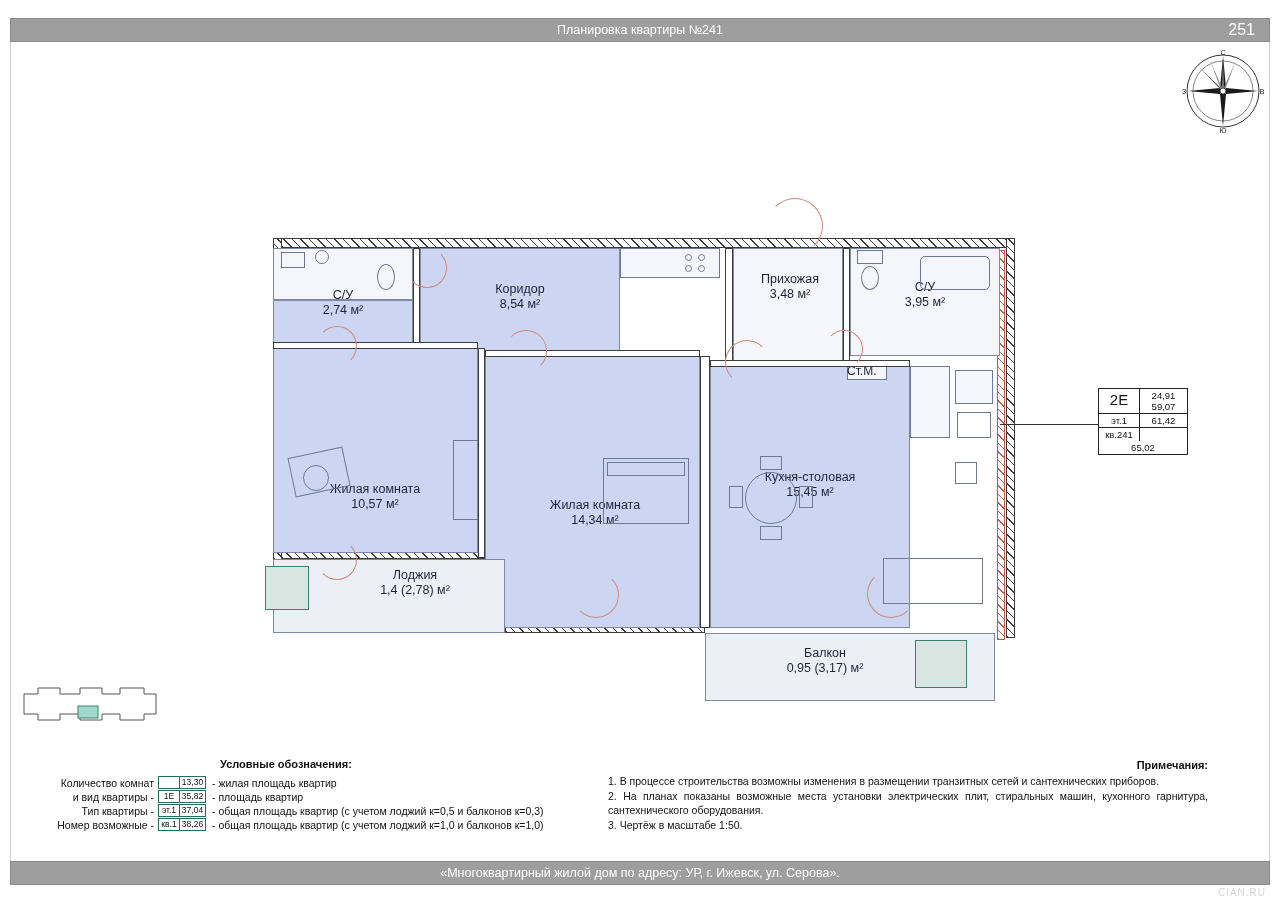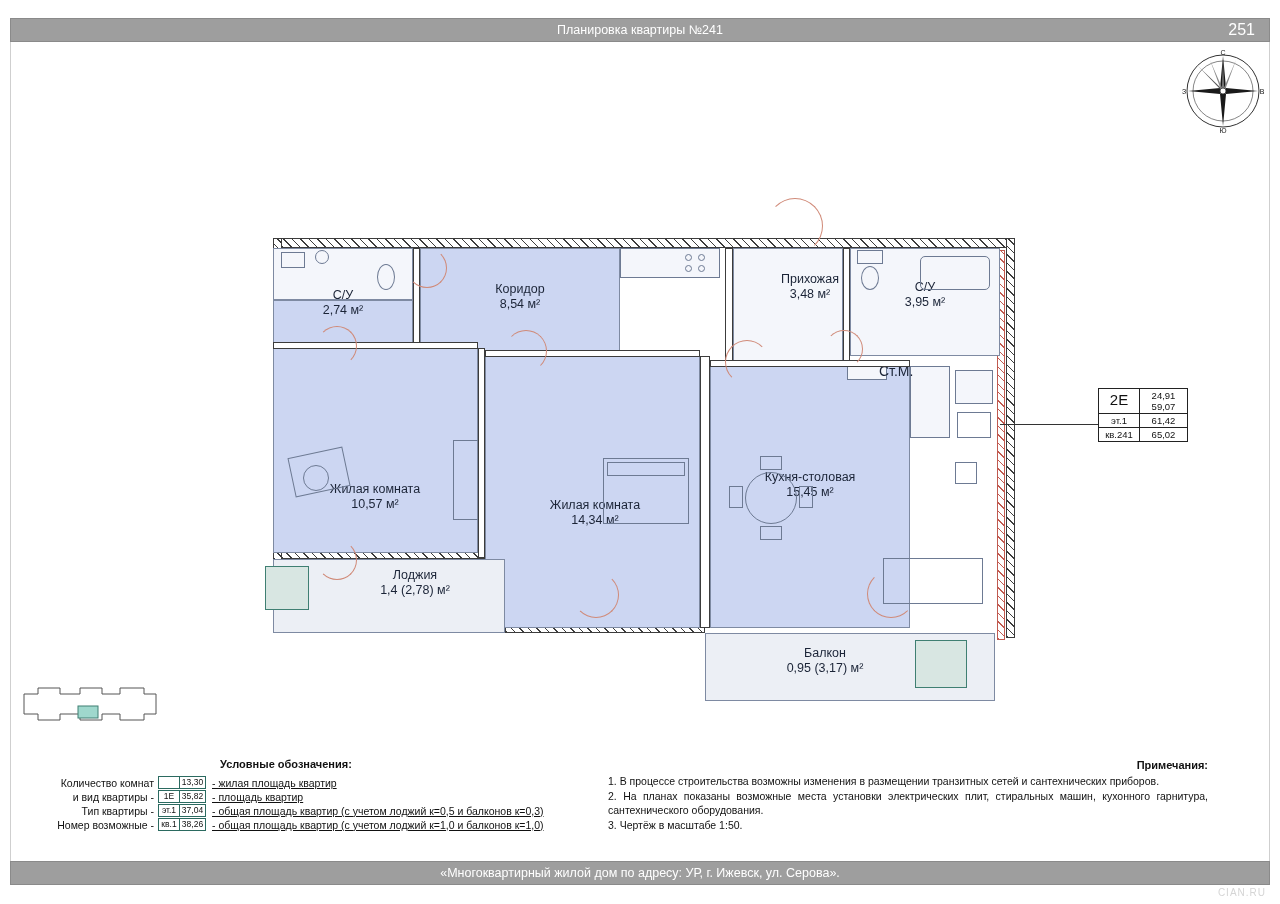--- a/index.html
+++ b/index.html
@@ -155,21 +155,21 @@
     position: absolute;
     left: 1098px;
     top: 388px;
     width: 88px;
     border: 1px solid #222;
     background: #fff;
     font-size: 9.5px;
     color: #111;
   }
   .specbox .row { display: flex; border-bottom: 1px solid #222; }
-  .specbox .row:last-child { border-bottom: none; }
+  .specbox .row:last-child { border-bottom: none; flex-direction: column; }
   .specbox .c1 {
     width: 40px;
     border-right: 1px solid #222;
     text-align: center;
     padding: 1px 0;
   }
   .specbox .c2 { flex: 1; text-align: center; padding: 1px 0; }
   .specbox .big { font-size: 15px; padding: 2px 0; }
   .spec-leader {
     position: absolute;
@@ -231,21 +231,20 @@
   .legend-cell .lc2 {
     flex: 1;
     text-align: center;
     font-size: 8.5px;
     line-height: 11px;
   }
   .legend-right {
     padding-left: 6px;
     font-size: 10.5px;
     white-space: nowrap;
-    text-decoration: underline;
   }
   
   .notes {
     position: absolute;
     left: 608px;
     top: 758px;
     width: 600px;
     font-size: 10.5px;
     color: #111;
     line-height: 14px;
@@ -316,21 +315,21 @@
       <span class="area">8,54 м²</span>
     </div>
 
     <div class="furn" style="left:365px; top:58px; width:100px; height:30px; background:#f4f6fb;"></div>
     <div class="furn-round" style="left:430px; top:64px; width:7px; height:7px;"></div>
     <div class="furn-round" style="left:443px; top:64px; width:7px; height:7px;"></div>
     <div class="furn-round" style="left:430px; top:75px; width:7px; height:7px;"></div>
     <div class="furn-round" style="left:443px; top:75px; width:7px; height:7px;"></div>
 
     <div class="room white" style="left:478px; top:58px; width:110px; height:118px;"></div>
-    <div class="label" style="left:500px; top:82px; width:110px;">
+    <div class="label" style="left:480px; top:82px; width:110px;">
       <span>Прихожая</span>
       <span class="area">3,48 м²</span>
     </div>
 
     <div class="room white" style="left:595px; top:58px; width:150px; height:108px;"></div>
     <div class="label" style="left:600px; top:90px; width:140px;">
       <span>С/У</span>
       <span class="area">3,95 м²</span>
     </div>
 
@@ -373,21 +372,21 @@
     <div class="furn" style="left:505px; top:336px; width:22px; height:14px;"></div>
 
     <div class="furn" style="left:655px; top:176px; width:40px; height:72px; background:#f4f6fb;"></div>
     <div class="furn" style="left:700px; top:180px; width:38px; height:34px; background:#f4f6fb;"></div>
     <div class="furn" style="left:702px; top:222px; width:34px; height:26px;"></div>
     <div class="furn" style="left:700px; top:272px; width:22px; height:22px;"></div>
 
     <div class="furn" style="left:628px; top:368px; width:100px; height:46px;"></div>
 
     <div class="furn" style="left:592px; top:172px; width:40px; height:18px; background:#f4f6fb;"></div>
-    <div class="label" style="left:592px; top:174px; width:20px; font-size:14px; line-height:14px;margin-left:32px;">
+    <div class="label" style="left:592px; top:174px; width:20px; font-size:12px; line-height:14px;">
       <span>Ст.М.</span>
     </div>
 
     <div class="room lodge" style="left:18px; top:369px; width:232px; height:74px;"></div>
     <div class="label" style="left:70px; top:378px; width:180px;">
       <span>Лоджия</span>
       <span class="area">1,4 (2,78) м²</span>
     </div>
     <div class="balcony-glass" style="left:10px; top:376px; width:44px; height:44px;"></div>
 

